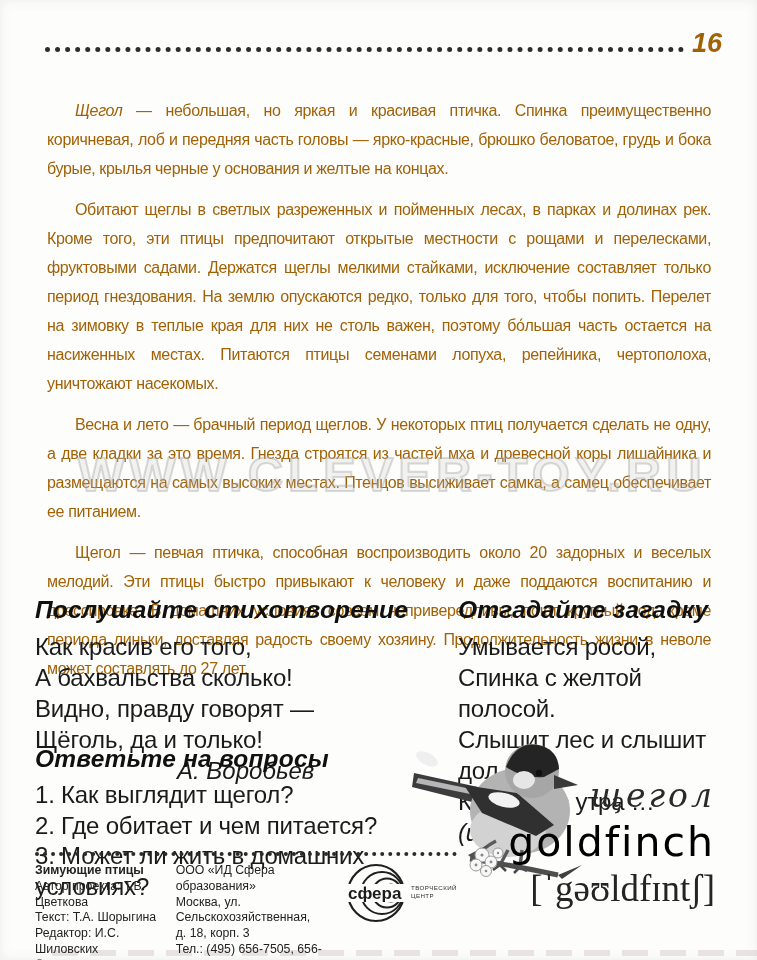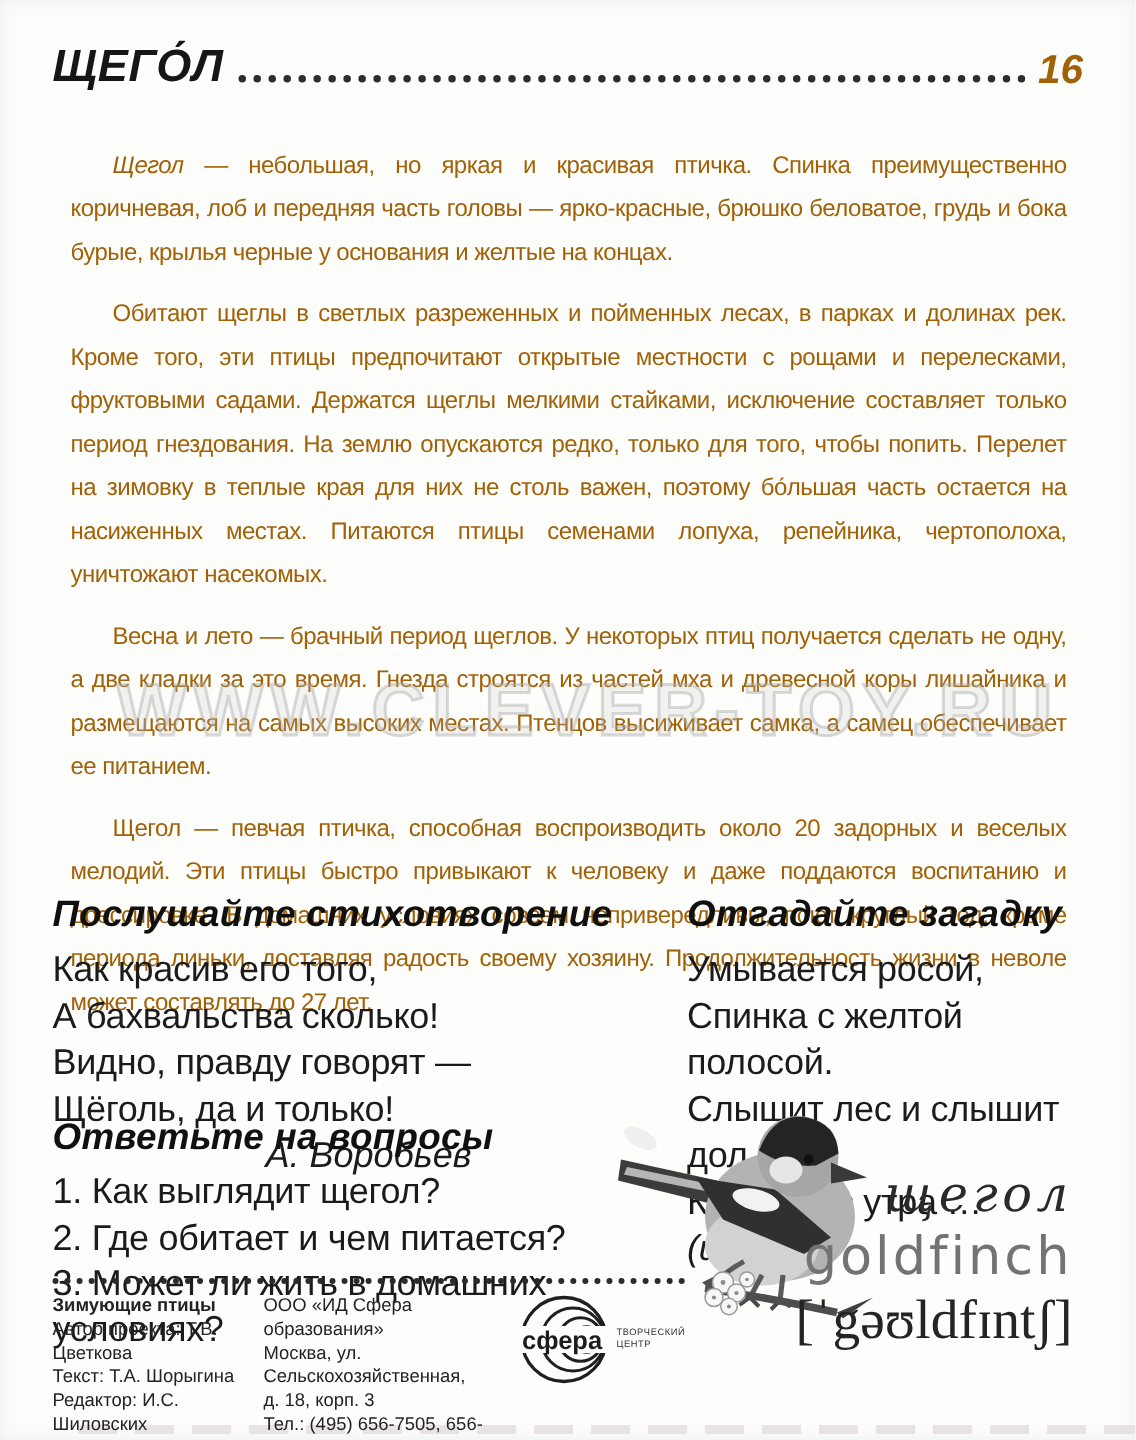--- a/index.html
+++ b/index.html
@@ -44,41 +44,40 @@
   .vline{font-size:24px;line-height:31px;letter-spacing:-.2px;}
   .attribution{font-style:italic;font-size:24px;margin-top:2px;padding-left:142px;}
   .answer-italic{font-style:italic;}
   
   .questions{position:absolute;left:35px;top:745px;width:430px;}
   .questions .vline{line-height:30.5px;}
   
   .bird{position:absolute;left:412px;top:733px;}
   .labels{position:absolute;right:42px;top:776px;text-align:right;}
   .lbl-ru{font-family:"DejaVu Serif",serif;font-style:italic;font-size:33px;letter-spacing:3px;color:#2a2a2a;}
-  .lbl-en{font-family:"DejaVu Sans",sans-serif;font-size:35px;letter-spacing:2px;color:#737373;margin-top:3px;margin-left:16px;}
+  .lbl-en{font-family:"DejaVu Sans",sans-serif;font-size:41px;letter-spacing:2px;color:#000000;margin-top:3px;margin-left:16px;}
   .lbl-tr{font-family:Liberation Serif, serif;font-size:37px;color:#242424;margin-top:1px;}
   
   .footer{
     position:absolute;left:35px;top:852px;width:422px;
     border-top:4px dotted #2b2b2b;padding-top:7px;
     display:flex;align-items:flex-start;
   }
   .footer .col{font-size:12.3px;line-height:15.8px;color:#232323;}
   .footer .col1{width:138px;margin-right:14px;}
   .footer .col2{width:178px;margin-right:6px;}
   .footer .bold{font-weight:bold;}
   .logo-wrap{display:flex;}
 </style>
 </head>
 <body>
 
 <div class="page">
 
   <div class="hdr">
-    <span class="title">ЩЕГО́Л</span>
     <span class="leader"></span>
     <span class="pagenum">16</span>
   </div>
 
   <div class="article">
     <p><span class="lead-italic">Щегол</span><span> — небольшая, но яркая и красивая птичка. Спинка преимущественно коричневая, лоб и передняя часть головы — ярко-красные, брюшко беловатое, грудь и бока бурые, крылья черные у основания и желтые на концах.</span></p>
     <p>Обитают щеглы в светлых разреженных и пойменных лесах, в парках и долинах рек. Кроме того, эти птицы предпочитают открытые местности с рощами и перелесками, фруктовыми садами. Держатся щеглы мелкими стайками, исключение составляет только период гнездования. На землю опускаются редко, только для того, чтобы попить. Перелет на зимовку в теплые края для них не столь важен, поэтому бо́льшая часть остается на насиженных местах. Питаются птицы семенами лопуха, репейника, чертополоха, уничтожают насекомых.</p>
     <p>Весна и лето — брачный период щеглов. У некоторых птиц получается сделать не одну, а две кладки за это время. Гнезда строятся из частей мха и древесной коры лишайника и размещаются на самых высоких местах. Птенцов высиживает самка, а самец обеспечивает ее питанием.</p>
     <p>Щегол — певчая птичка, способная воспроизводить около 20 задорных и веселых мелодий. Эти птицы быстро привыкают к человеку и даже поддаются воспитанию и дрессировке. В домашних условиях совсем непривередливы, поют круглый год, кроме периода линьки, доставляя радость своему хозяину. Продолжительность жизни в неволе может составлять до 27 лет.</p>
   </div>

